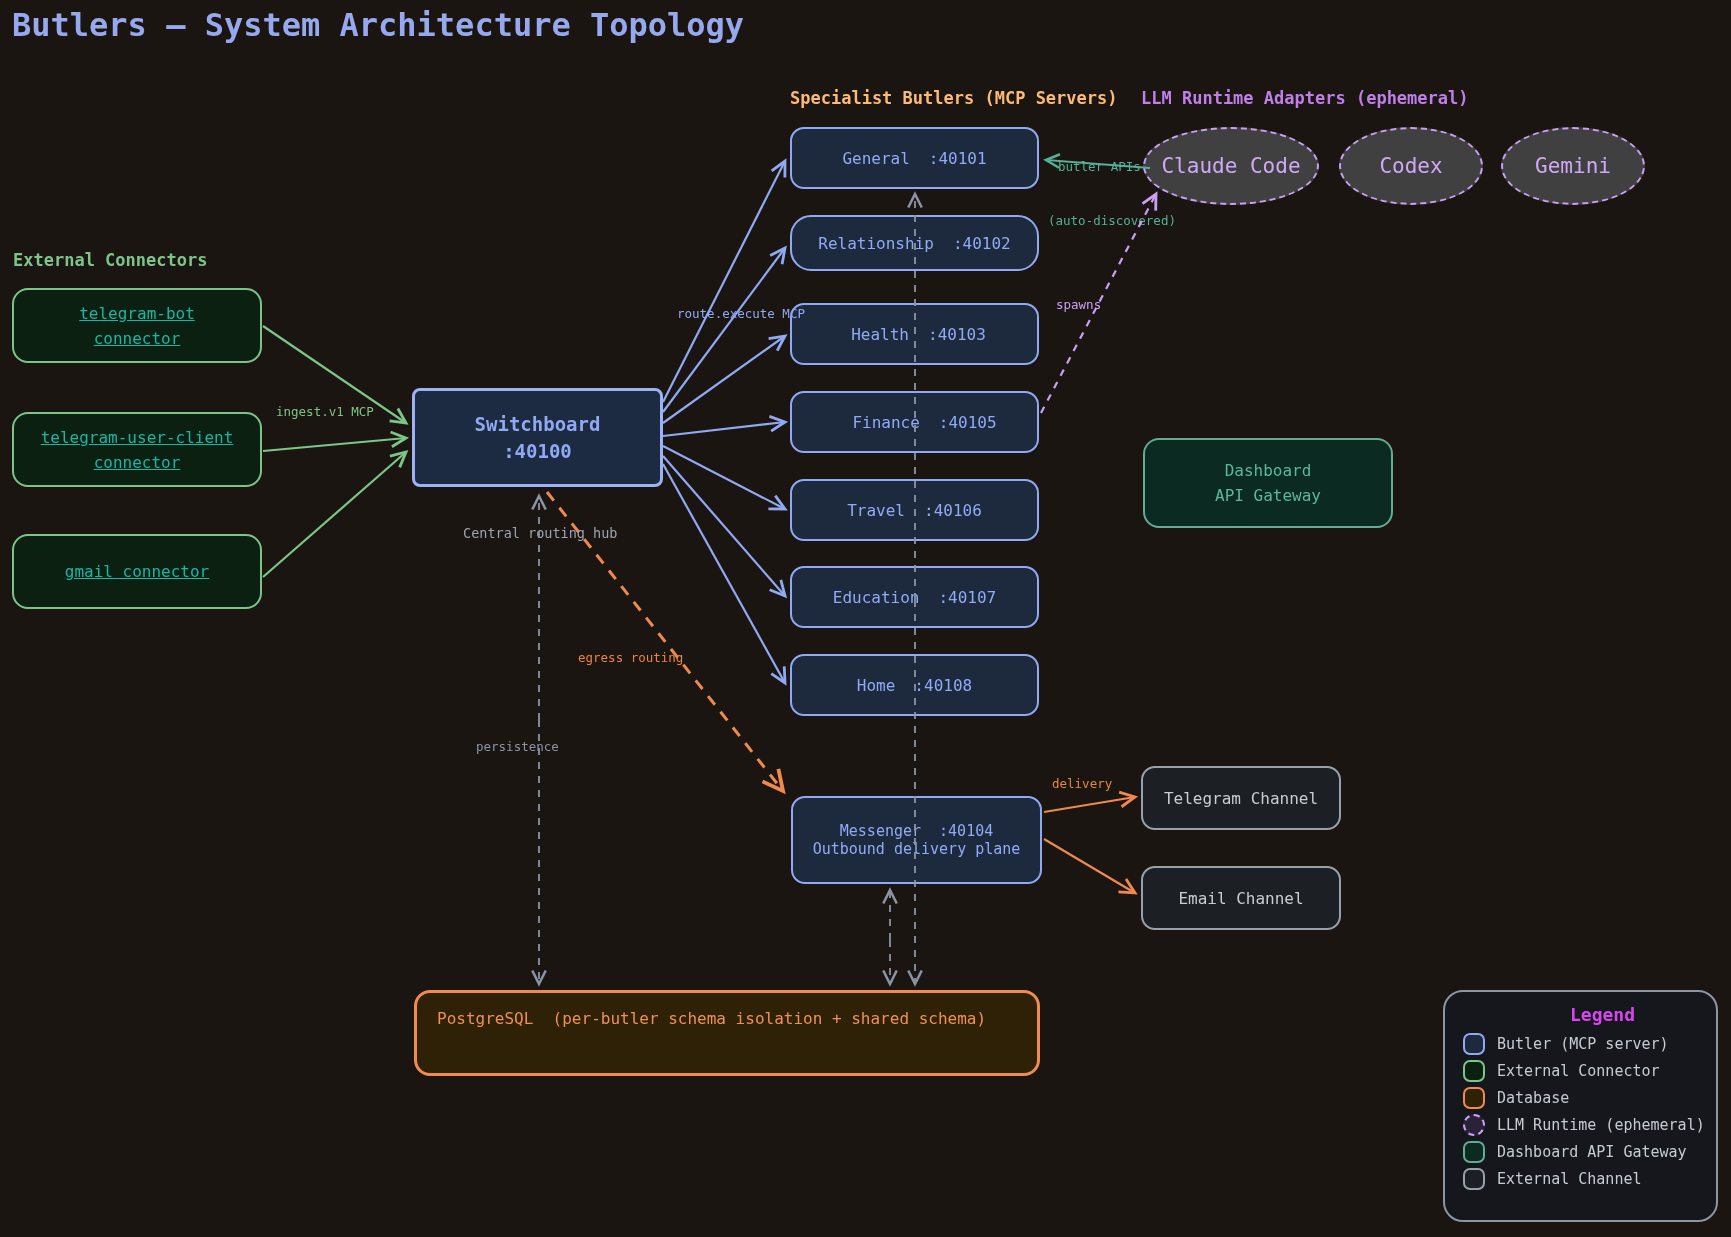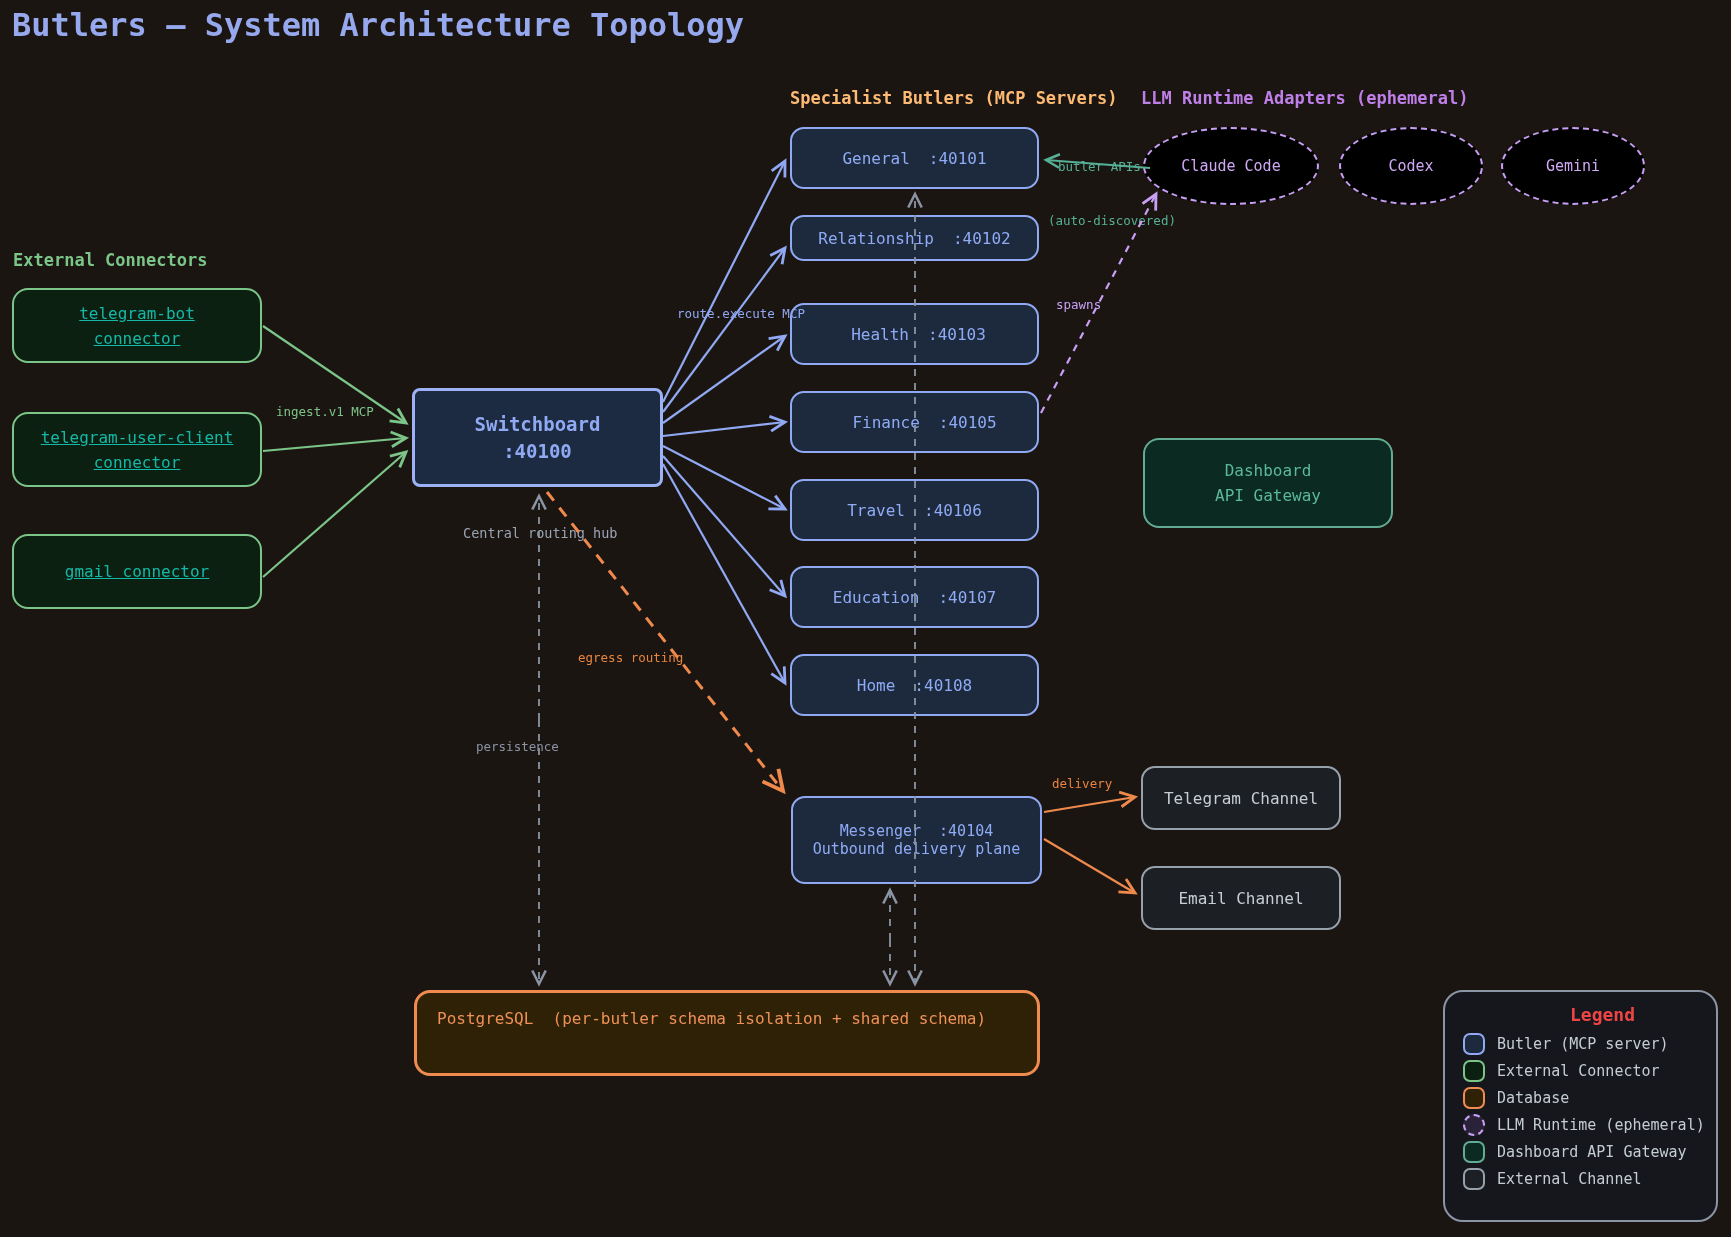--- a/index.html
+++ b/index.html
@@ -14,37 +14,37 @@
   .butler .row{display:flex;gap:19px;}
   .switchboard{background:#1c2a42;border:3px solid #9db1f5;border-radius:8px;color:#8fa9f2;
         font-size:19px;font-weight:bold;line-height:27px;}
   .greenbox{background:#0c2012;border:2.5px solid #7cc588;border-radius:16px;color:#14b8a6;
         font-size:16px;line-height:25px;text-decoration:underline;}
   .tealbox{background:#0a2a22;border:2.5px solid #63ab93;border-radius:16px;color:#5cb89a;
         font-size:16px;line-height:25px;}
   .chanbox{background:#1c2025;border:2.5px solid #97a1ab;border-radius:14px;color:#c8cdd3;font-size:16px;}
   .dbbox{background:#2e2106;border:3px solid #f08c50;border-radius:16px;color:#ef9157;font-size:16px;
         justify-content:flex-start;align-items:flex-start;padding:16px 0 0 20px;}
-  .ellipse{position:absolute;border:2.5px dashed #c9a0f5;border-radius:50%;background:#000000;
-        color:#cfa9f5;font-size:15px;display:flex;align-items:center;justify-content:center;
+  .ellipse{position:absolute;border:2.5px dashed #c9a0f5;border-radius:50%;background:#404040;
+        color:#cfa9f5;font-size:21px;display:flex;align-items:center;justify-content:center;
         box-sizing:border-box;z-index:2;white-space:pre;}
   .msg-sub{font-size:15px;}
   .msg-main{font-size:15px;display:flex;gap:18px;}
   .elabel{position:absolute;font-size:12.5px;z-index:3;white-space:pre;line-height:18px;}
   .arrows{position:absolute;left:0;top:0;z-index:5;pointer-events:none;}
   .e-green{stroke:#7cc588;stroke-width:2.2;}
   .e-blue{stroke:#90a9f2;stroke-width:2.2;}
   .e-teal{stroke:#55b096;stroke-width:1.8;}
   .e-purple{stroke:#c9a0f5;stroke-width:2.2;stroke-dasharray:7 7;}
   .e-orange{stroke:#ef8a4c;stroke-width:2.2;}
   .e-orangedash{stroke:#ef8a4c;stroke-width:3;stroke-dasharray:11 9;}
   .e-gray{stroke:#8a94a4;stroke-width:1.8;stroke-dasharray:7 7;}
   .legend{position:absolute;left:1443px;top:990px;width:275px;height:232px;background:#15171c;
         border:2px solid #8b95a5;border-radius:20px;box-sizing:border-box;padding:10px 0 0 0;z-index:2;}
-  .legend-title{text-align:center;color:#ef4444;font-size:18px;font-weight:bold;margin:2px 0 8px 0;padding-left:44px;}
+  .legend-title{text-align:center;color:#d946ef;font-size:18px;font-weight:bold;margin:2px 0 8px 0;padding-left:44px;}
   .litem{display:flex;align-items:center;gap:12px;margin:5px 0 0 18px;color:#c5ccd4;font-size:15px;white-space:pre;}
   .sw{width:22px;height:22px;border-radius:7px;box-sizing:border-box;flex:none;}
   .sw-butler{background:#1d2a3e;border:2.5px solid #90a9f2;}
   .sw-ext{background:#0c2012;border:2.5px solid #7cc588;}
   .sw-db{background:#2e2106;border:2.5px solid #f08c50;}
   .sw-llm{background:#292238;border:2.5px dashed #c9a0f5;border-radius:50%;}
   .sw-dash{background:#0a2a22;border:2.5px solid #63ab93;}
   .sw-chan{background:#1c2025;border:2.5px solid #97a1ab;}
 </style>
 </head>
@@ -70,21 +70,21 @@
     <div>gmail connector</div>
   </div>
 
   <div class="node switchboard" style="left:412px;top:388px;width:251px;height:99px;">
     <div>Switchboard</div>
     <div>:40100</div>
   </div>
 
   <div class="node butler" style="left:790px;top:127px;width:249px;height:62px;">
     <div class="row"><span>General</span><span>:40101</span></div></div>
-  <div class="node butler" style="left:790px;top:215px;width:249px;height:46px;">
+  <div class="node butler" style="left:790px;top:215px;width:249px;height:56px;border-radius:21px;">
     <div class="row"><span>Relationship</span><span>:40102</span></div></div>
   <div class="node butler" style="left:790px;top:303px;width:249px;height:62px;padding-left:8px;">
     <div class="row"><span>Health</span><span>:40103</span></div></div>
   <div class="node butler" style="left:790px;top:391px;width:249px;height:62px;padding-left:20px;">
     <div class="row"><span>Finance</span><span>:40105</span></div></div>
   <div class="node butler" style="left:790px;top:479px;width:249px;height:62px;">
     <div class="row"><span>Travel</span><span>:40106</span></div></div>
   <div class="node butler" style="left:790px;top:566px;width:249px;height:62px;">
     <div class="row"><span>Education</span><span>:40107</span></div></div>
   <div class="node butler" style="left:790px;top:654px;width:249px;height:62px;">

